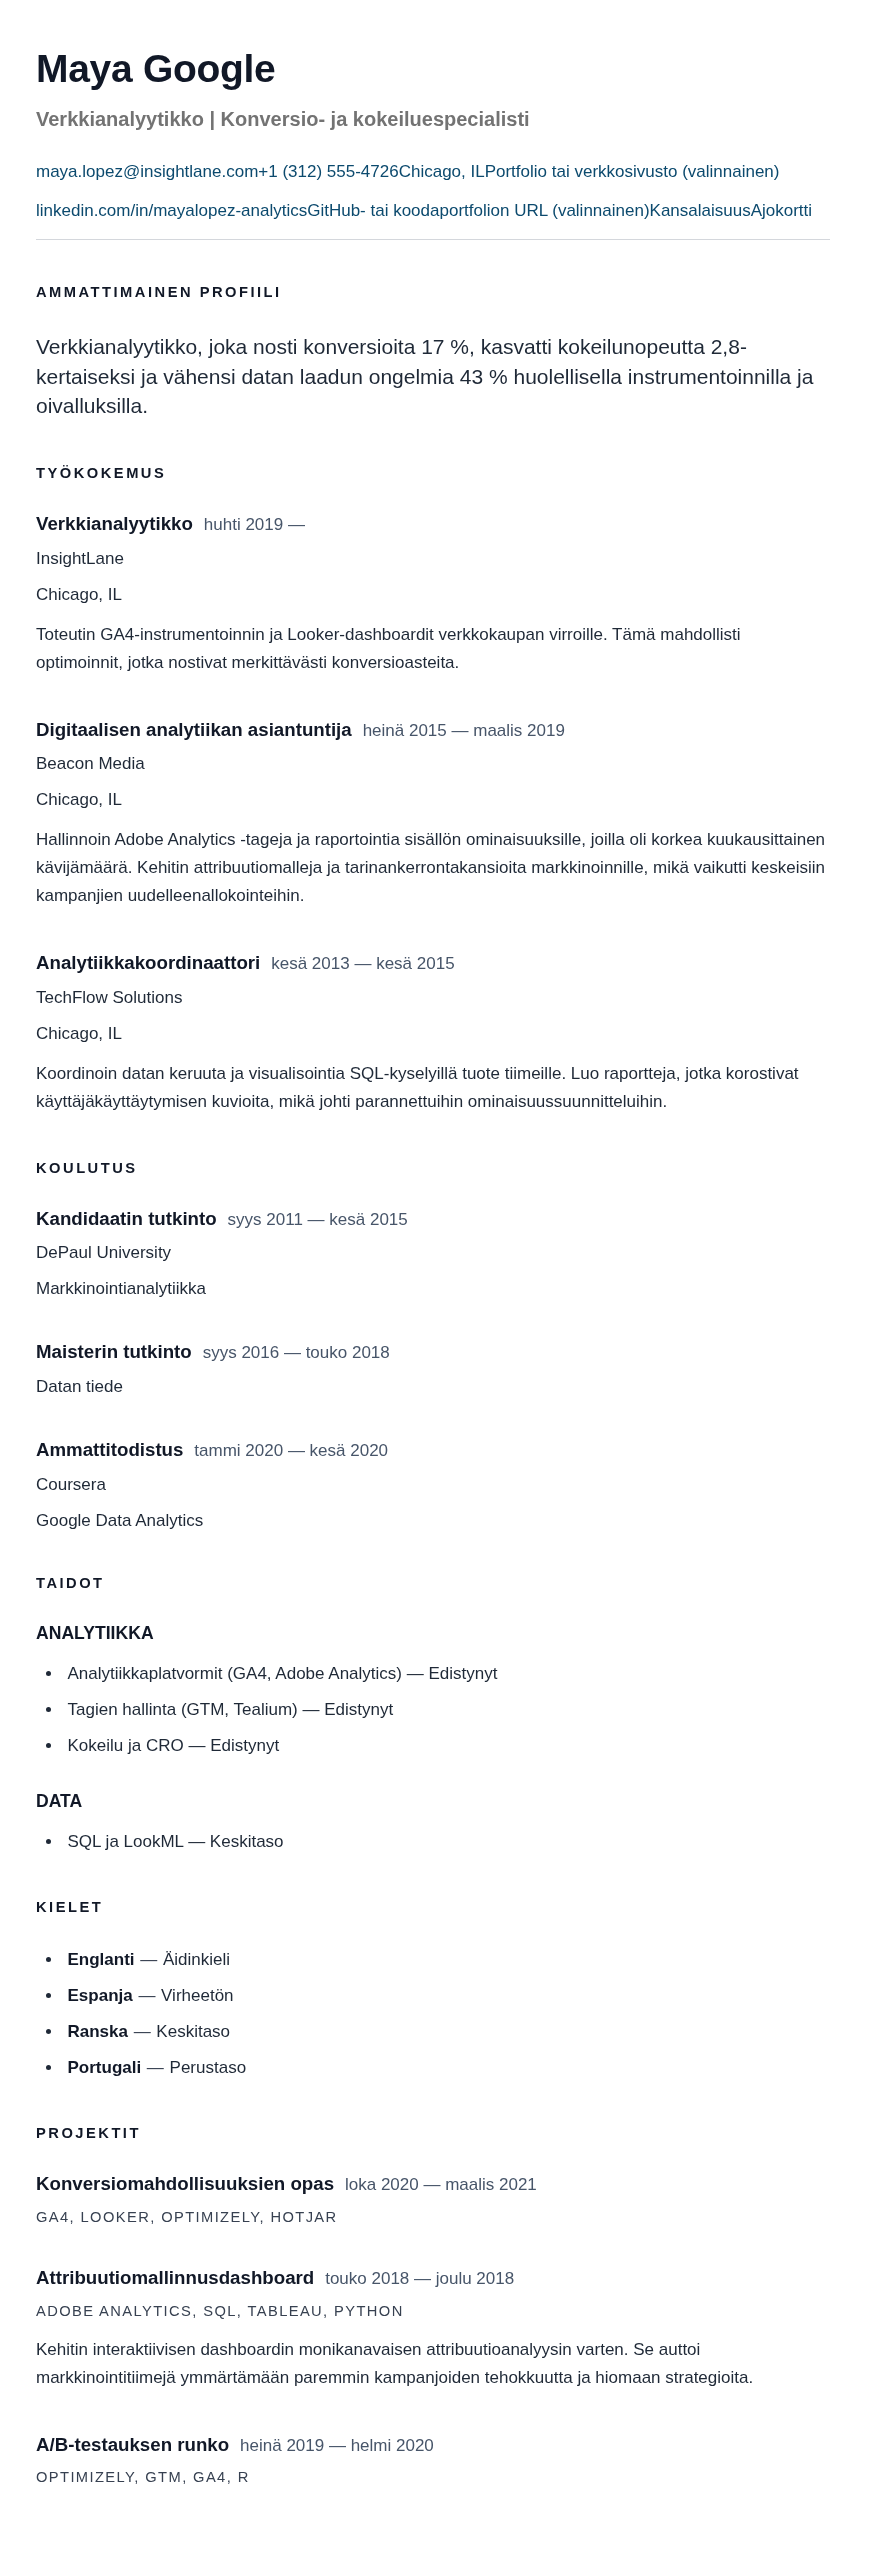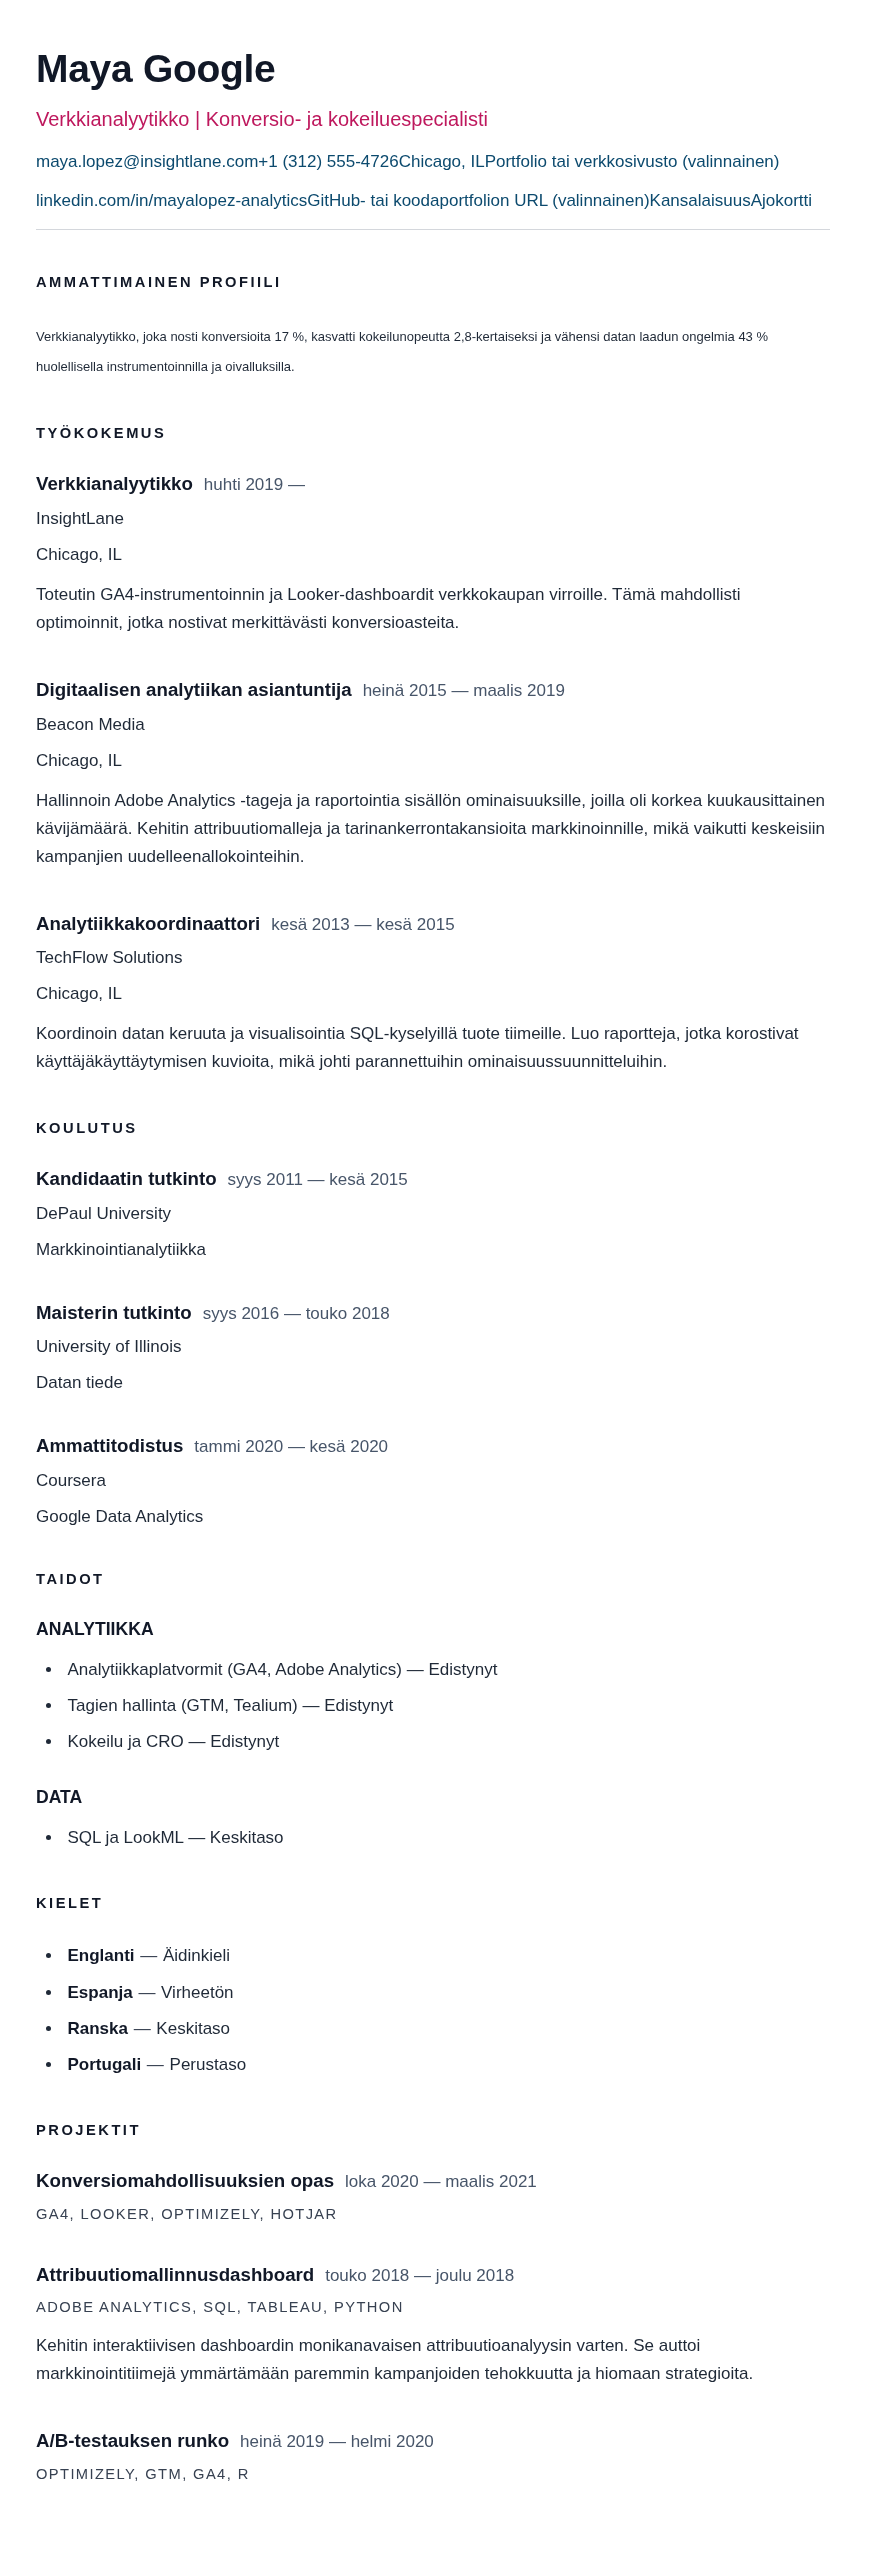--- a/index.html
+++ b/index.html
@@ -23,23 +23,23 @@
   .name {
     font-size: 39px;
     line-height: 1.05;
     font-weight: 700;
     color: #111827;
     letter-spacing: -0.3px;
     margin: 0 0 18px 0;
   }
   .subtitle {
     font-size: 20px;
-    font-weight: 400;
-    color: #be185d;
-    margin: 0 0 20px 0;
+    font-weight: 700;
+    color: #737373;
+    margin: 0 0 30px 0;
   }
   .contact-line {
     font-size: 17px;
     color: #0c4a6e;
     margin: 0 0 18px 0;
     line-height: 1.25;
   }
   .header-divider {
     border: none;
     border-top: 1.7px solid #d4d7dc;
@@ -49,21 +49,21 @@
   
   .section { margin-top: 44px; }
   .section-heading {
     font-size: 14.7px;
     font-weight: 700;
     letter-spacing: 2.5px;
     color: #111827;
     margin: 0 0 32px 0;
   }
   .para {
-    font-size: 13px;
+    font-size: 21px;
     line-height: 29.5px;
     margin: 0;
   }
 
   
   .entry { margin-bottom: 42px; }
   .entry:last-child { margin-bottom: 0; }
   .entry-title-row { margin: 0 0 13.6px 0; }
   .entry-title {
     font-size: 18.7px;
@@ -182,21 +182,20 @@
       </h3>
       <p class="entry-line">DePaul University</p>
       <p class="entry-line">Markkinointianalytiikka</p>
     </div>
 
     <div class="entry">
       <h3 class="entry-title-row">
         <span class="entry-title">Maisterin tutkinto</span>
         <span class="entry-dates">syys 2016 — touko 2018</span>
       </h3>
-      <p class="entry-line">University of Illinois</p>
       <p class="entry-line">Datan tiede</p>
     </div>
 
     <div class="entry">
       <h3 class="entry-title-row">
         <span class="entry-title">Ammattitodistus</span>
         <span class="entry-dates">tammi 2020 — kesä 2020</span>
       </h3>
       <p class="entry-line">Coursera</p>
       <p class="entry-line">Google Data Analytics</p>

